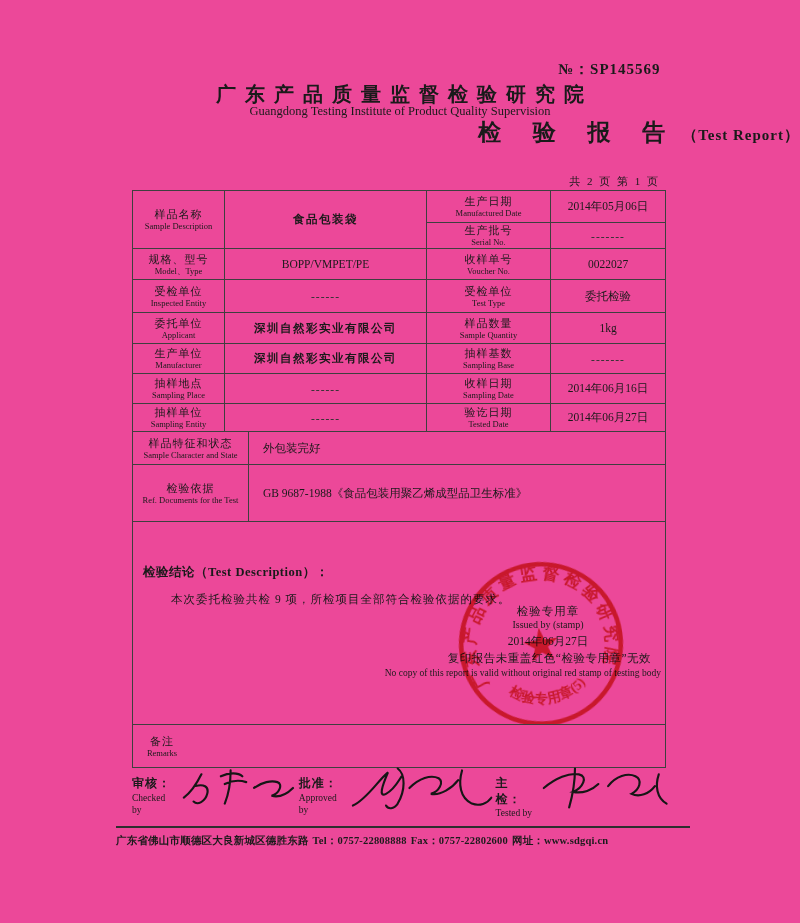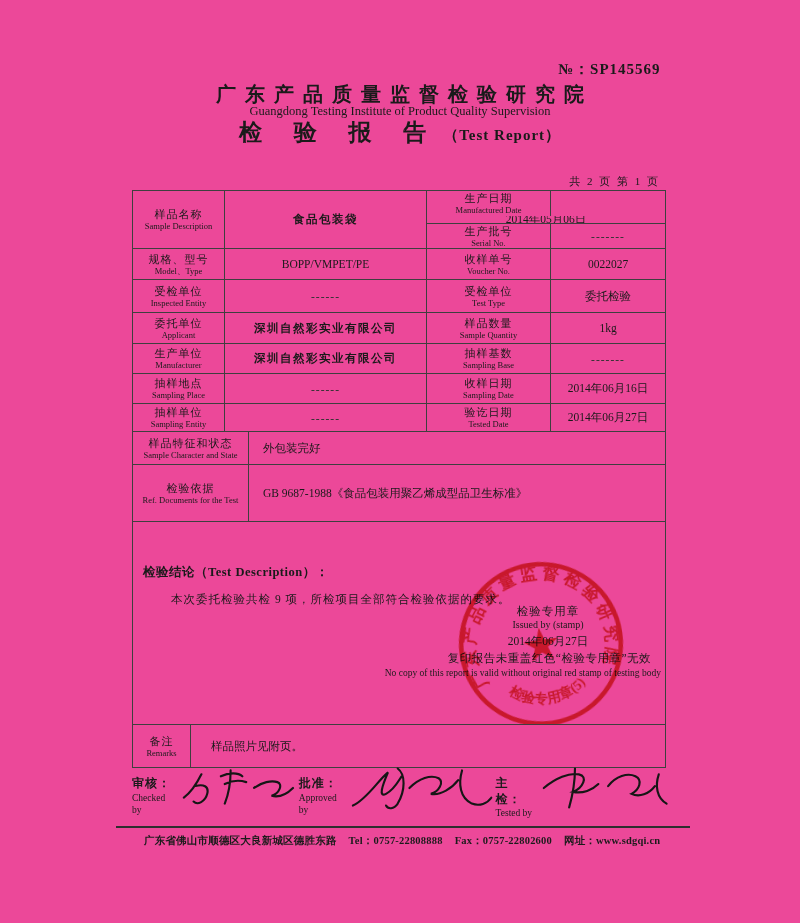--- a/index.html
+++ b/index.html
@@ -8,36 +8,36 @@
     position:relative; width:800px; height:923px; margin:0 auto;
     background:#ec4899; overflow:hidden;
     font-family:"Liberation Serif","DejaVu Serif",serif; color:#1a1a1a;
   }
   
   .hdr-no { position:absolute; left:558px; top:60px; font-size:15px; font-weight:bold; letter-spacing:1px; }
   .org-cn { position:absolute; left:0; right:0; top:81px; text-align:center;
             font-size:20px; font-weight:bold; letter-spacing:9px; text-indent:9px; }
   .org-en { position:absolute; left:0; right:0; top:104px; text-align:center;
             font-size:12.5px; font-weight:normal; }
-  .title-row { position:absolute; left:0; right:0; top:117px; text-align:center; }
+  .title-row { position:absolute; left:0; right:0; top:117px; text-align:right; }
   .title-cn { font-size:23px; font-weight:bold; letter-spacing:13px; }
   .title-en { font-size:15px; font-weight:bold; letter-spacing:1px; }
   .page-ind { position:absolute; right:140px; top:174px; font-size:11px; letter-spacing:2px; }
   
   .ttable { position:absolute; left:132px; top:190px; width:534px; border:1px solid #3f3f3f; background:transparent; }
   .trow { display:flex; border-bottom:1px solid #3f3f3f; }
   .trow:last-child { border-bottom:none; }
   .c { border-right:1px solid #3f3f3f; display:flex; flex-direction:column;
        justify-content:center; align-items:center; overflow:hidden; }
   .c:last-child { border-right:none; }
   .w1 { width:92px; }  .w2 { width:202px; } .w3 { width:124px; } .wf { flex:1; }
   .w1h { width:116px; } .w1k { width:58px; }
   .rcol { flex:1; display:flex; flex-direction:column; }
   .srow { display:flex; }
-  .srow.b { border-bottom:1px solid #3f3f3f;flex-direction:column; }
+  .srow.b { border-bottom:1px solid #3f3f3f; }
   .lcn { font-size:11px; letter-spacing:1px; line-height:1.3; text-align:center; }
   .len { font-size:8.5px; line-height:1.25; text-align:center; }
   .val { font-size:11.5px; }
   .bold { font-weight:bold; letter-spacing:1.5px; }
   .dash { letter-spacing:1px; color:#333; }
   .leftal { align-items:flex-start; padding-left:14px; }
   
   .concl { position:relative; }
   .concl-h { position:absolute; left:10px; top:42px; font-weight:bold; font-size:12.5px; letter-spacing:.5px; }
   .concl-t { position:absolute; left:38px; top:70px; font-size:11.5px; letter-spacing:1px; }
@@ -49,22 +49,22 @@
   .stamp { position:absolute; left:320px; top:34px; width:176px; height:176px;
            transform:rotate(-8deg); opacity:.87; mix-blend-mode:multiply; filter:blur(.3px); }
   
   .sig-row { position:absolute; left:132px; top:776px; width:540px; display:flex; justify-content:space-between; }
   .sig-group { display:flex; align-items:flex-start; }
   .sig-cn { font-size:12px; font-weight:bold; letter-spacing:1px; line-height:1.3; }
   .sig-en { font-size:9.5px; line-height:1.3; }
   .sig-svg { margin-top:-14px; margin-left:2px; }
   
   .foot-line { position:absolute; left:116px; top:826px; width:574px; border-top:2.5px solid #2e2e2e; }
-  .footer { position:absolute; left:116px; top:834px; width:580px; display:flex; gap:12px;
-            font-size:10.5px; font-weight:bold; letter-spacing:.2px; white-space:nowrap; color:#1b1b1b;margin-left:28px; }
+  .footer { position:absolute; left:116px; top:834px; width:580px; display:flex; gap:4px;
+            font-size:10.5px; font-weight:bold; letter-spacing:.2px; white-space:nowrap; color:#1b1b1b; }
 </style>
 </head>
 <body>
 
 <div class="page">
 
   <div class="hdr-no">№：SP145569</div>
   <div class="org-cn">广东产品质量监督检验研究院</div>
   <div class="org-en">Guangdong Testing Institute of Product Quality Supervision</div>
   <div class="title-row">
@@ -249,23 +249,20 @@
           </text>
         </svg>
       </div>
     </div>
 
     <div class="trow" style="height:42px">
       <div class="c w1k">
         <span class="lcn">备注</span>
         <span class="len">Remarks</span>
       </div>
-      <div class="c wf leftal" style="padding-left:20px">
-        <span class="val">样品照片见附页。</span>
-      </div>
     </div>
 
   </div>
 
   <div class="sig-row">
     <div class="sig-group">
       <div>
         <div class="sig-cn">审核：</div>
         <div class="sig-en">Checked by</div>
       </div>

